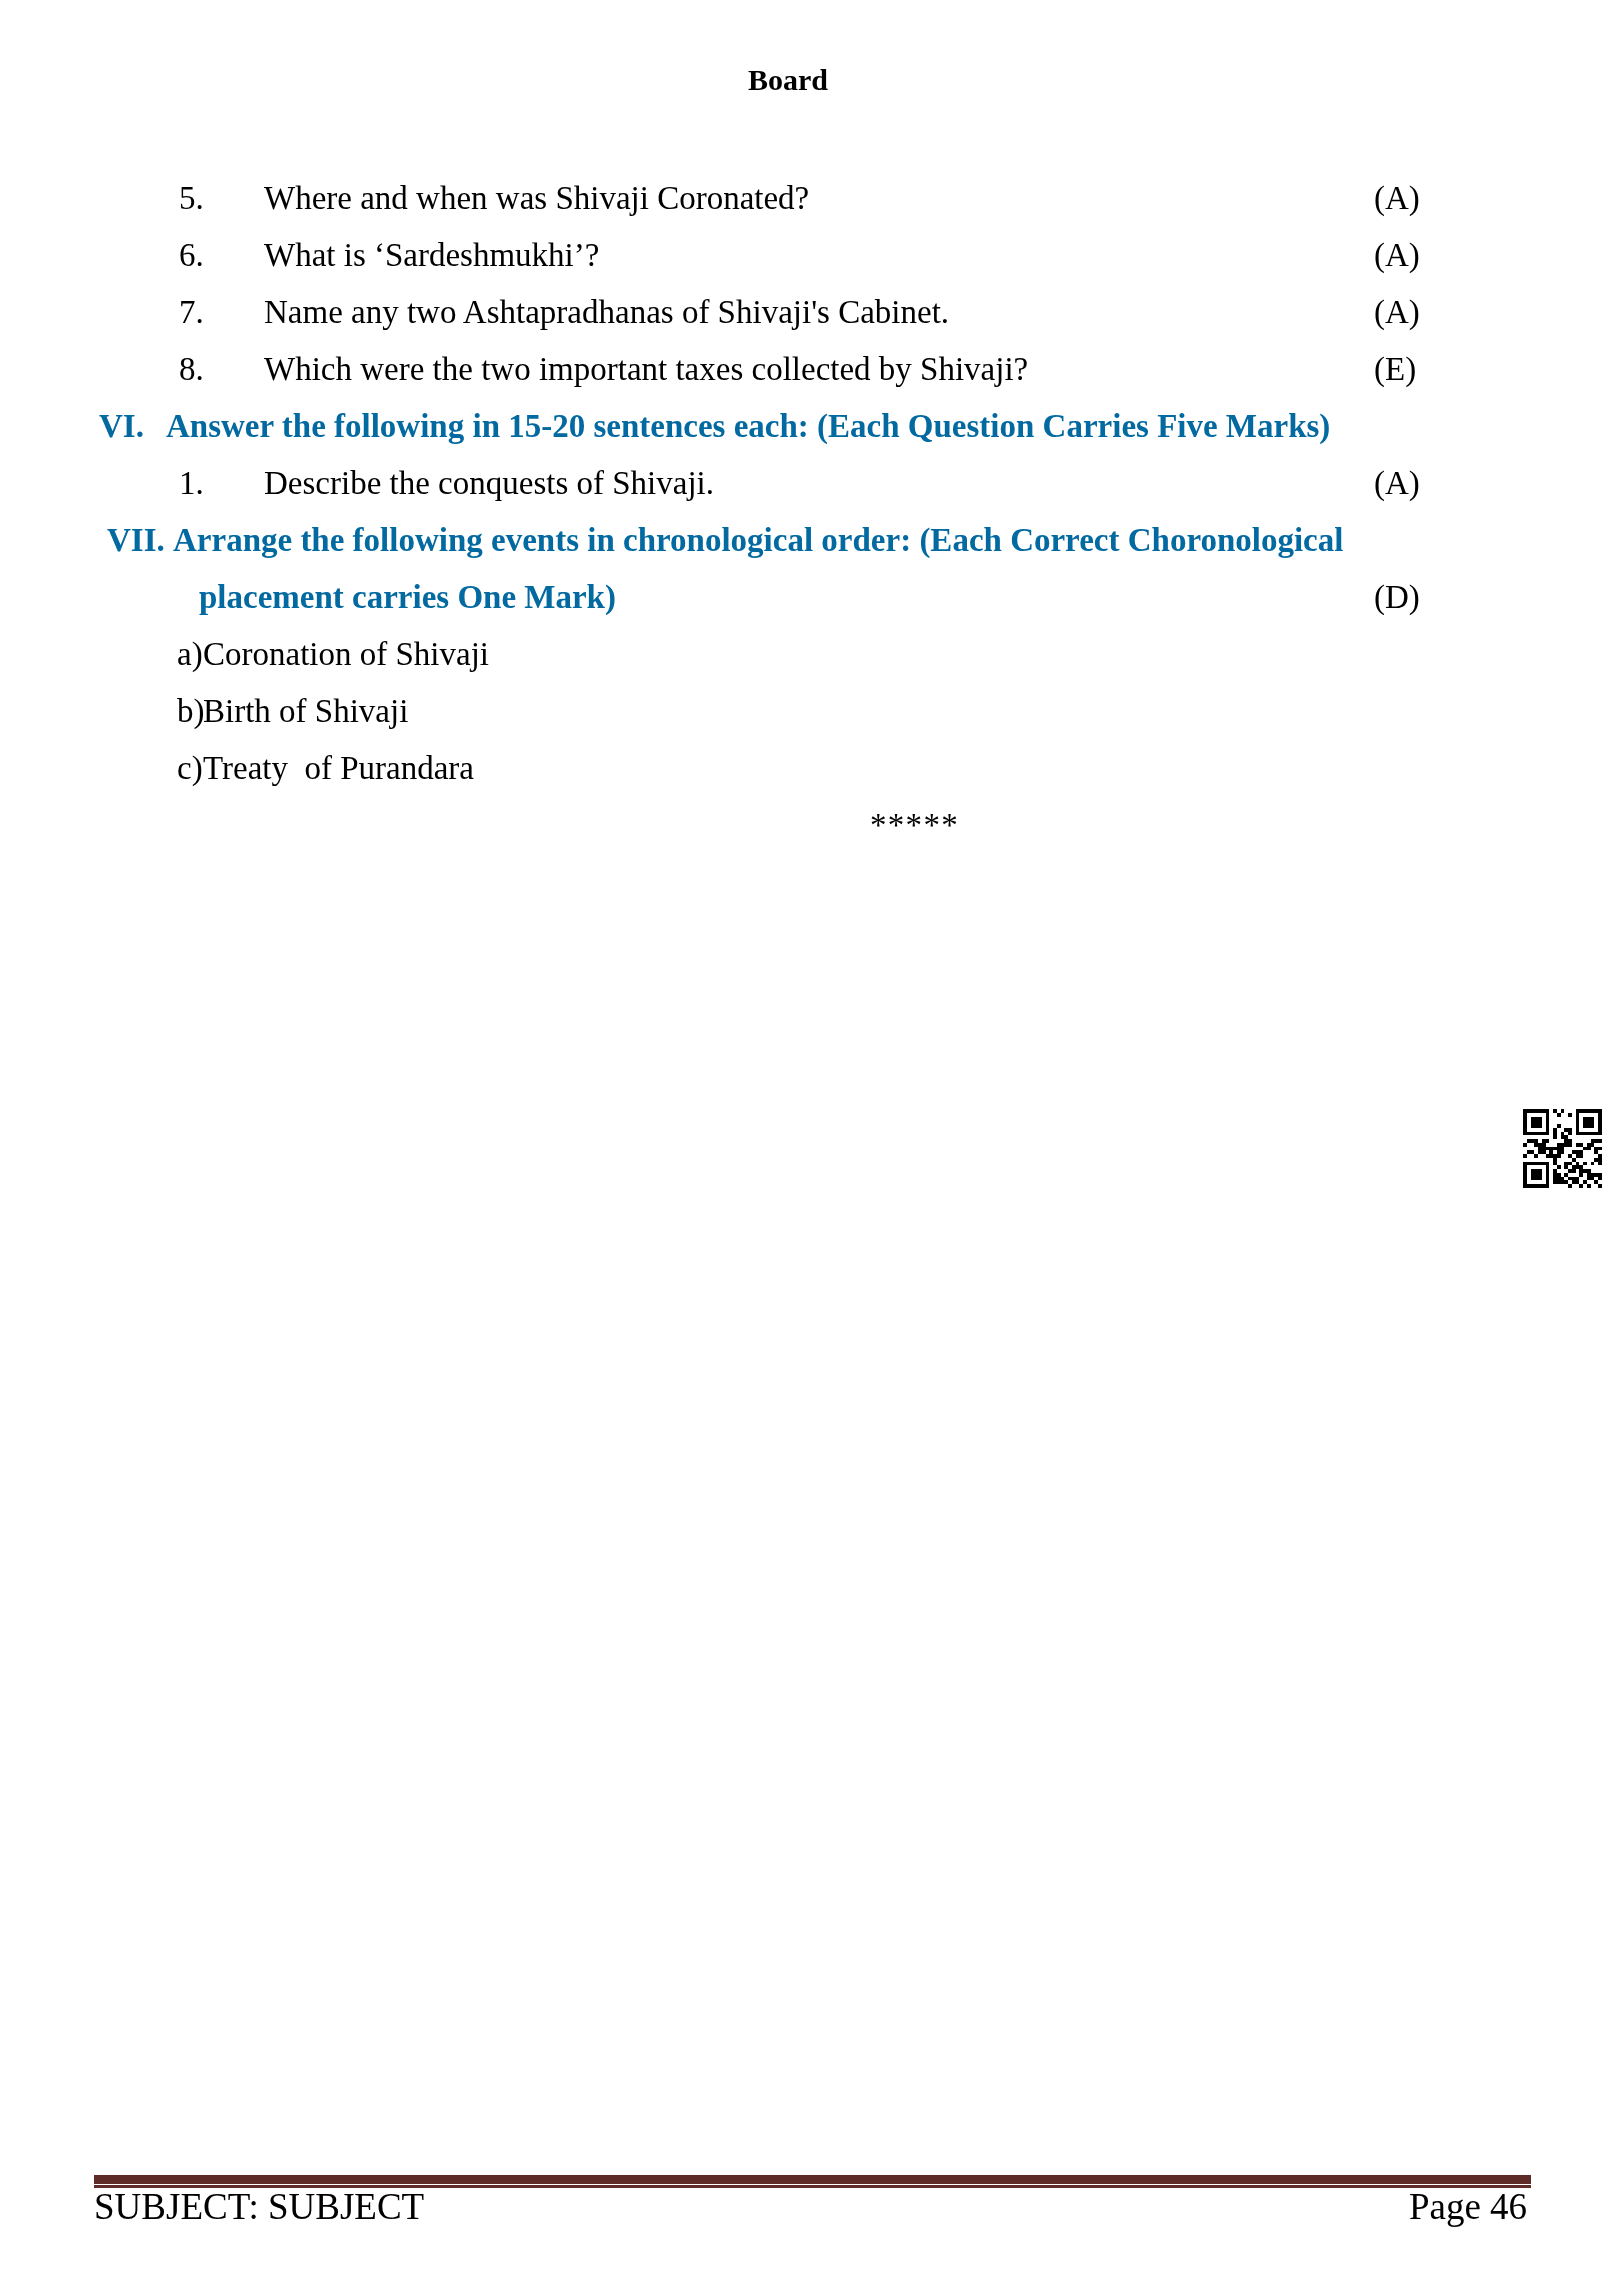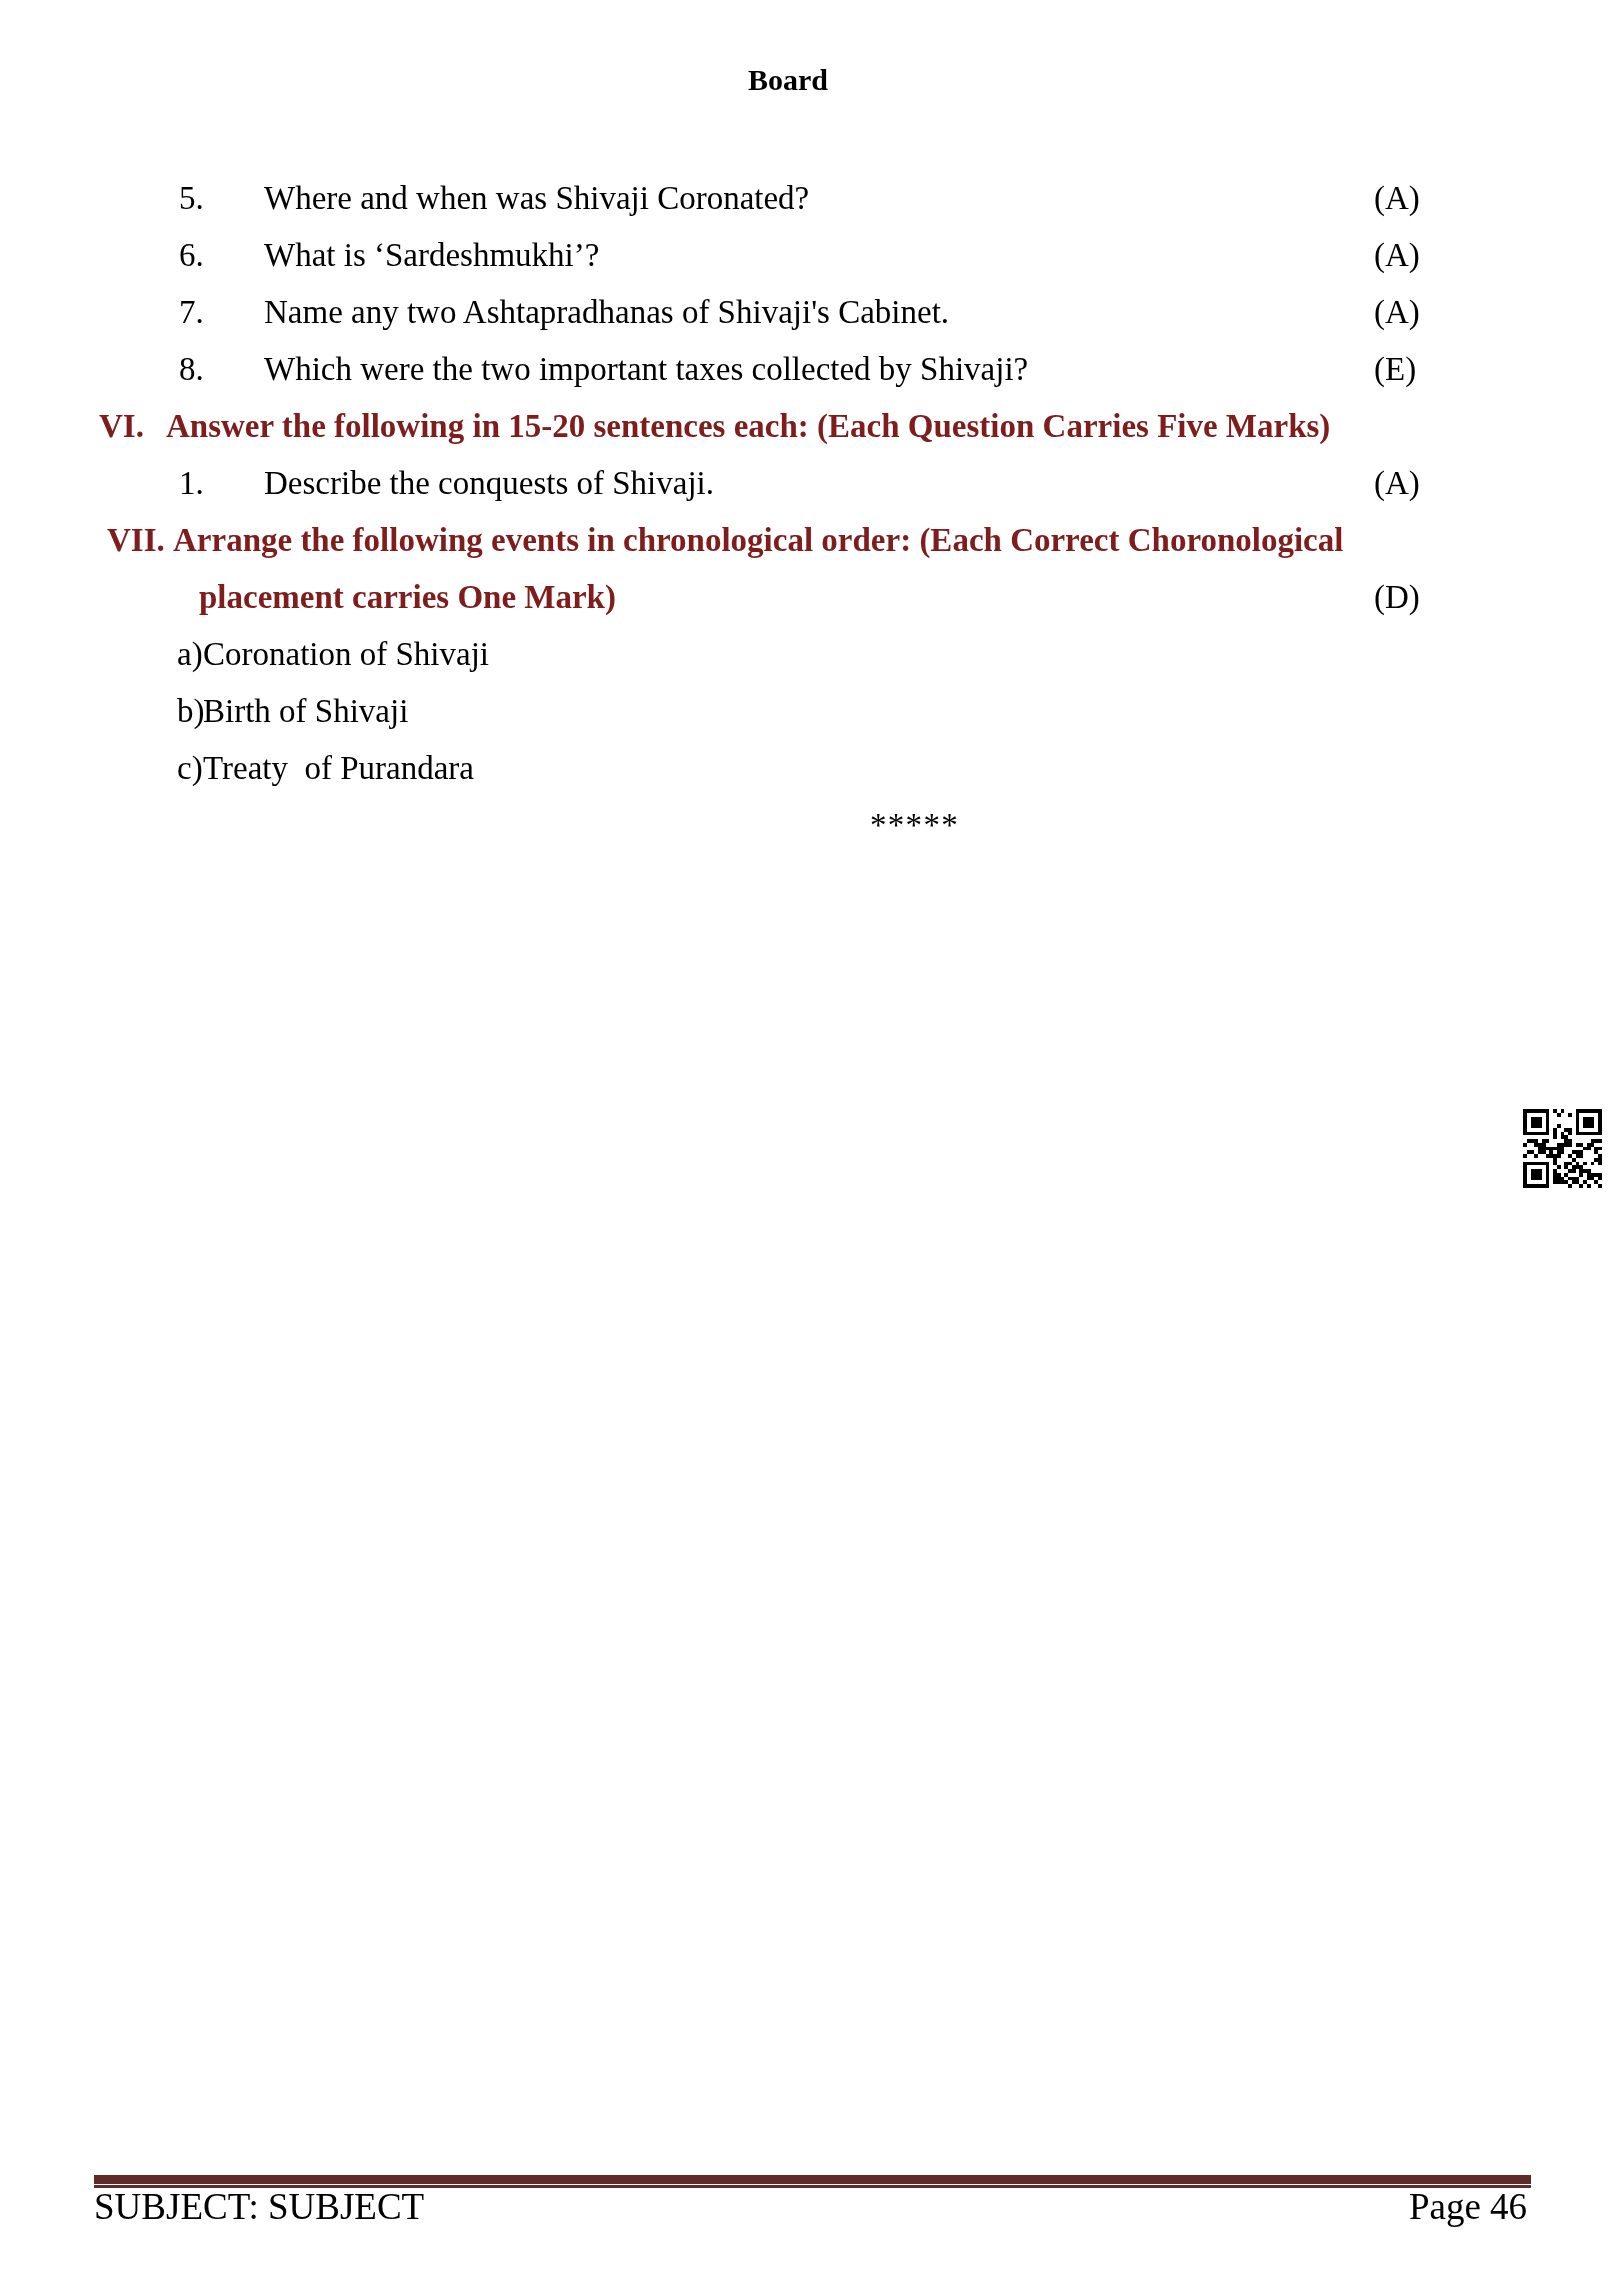--- a/index.html
+++ b/index.html
@@ -18,21 +18,21 @@
     white-space:nowrap;
   }
   .hdr .l2{display:block;padding-left:32px;}
   
   .content{position:absolute;top:170px;left:0;width:1622px;}
   .row{position:relative;height:57px;width:1622px;font-size:33px;line-height:57px;}
   .row span{position:absolute;top:0;line-height:57px;white-space:pre;}
   .num{left:179px;}
   .txt{left:220px;margin-left:44px;}
   .marks{left:1374px;color:#000;font-weight:normal;}
-  .red{color:#7f1d1d;font-weight:bold;}
+  .red{color:#0369a1;font-weight:bold;}
   .roman-vi{left:99px;}
   .h-vi{left:166px;}
   .roman-vii{left:107px;text-align:center;}
   .h-vii{left:173px;}
   .h-vii2{left:199px;}
   .lnum{left:177px;}
   .ltxt{left:203px;}
   .stars{left:870px;letter-spacing:1.3px;}
   
   .qr{position:absolute;left:1523px;top:1109px;width:79px;height:79px;}

